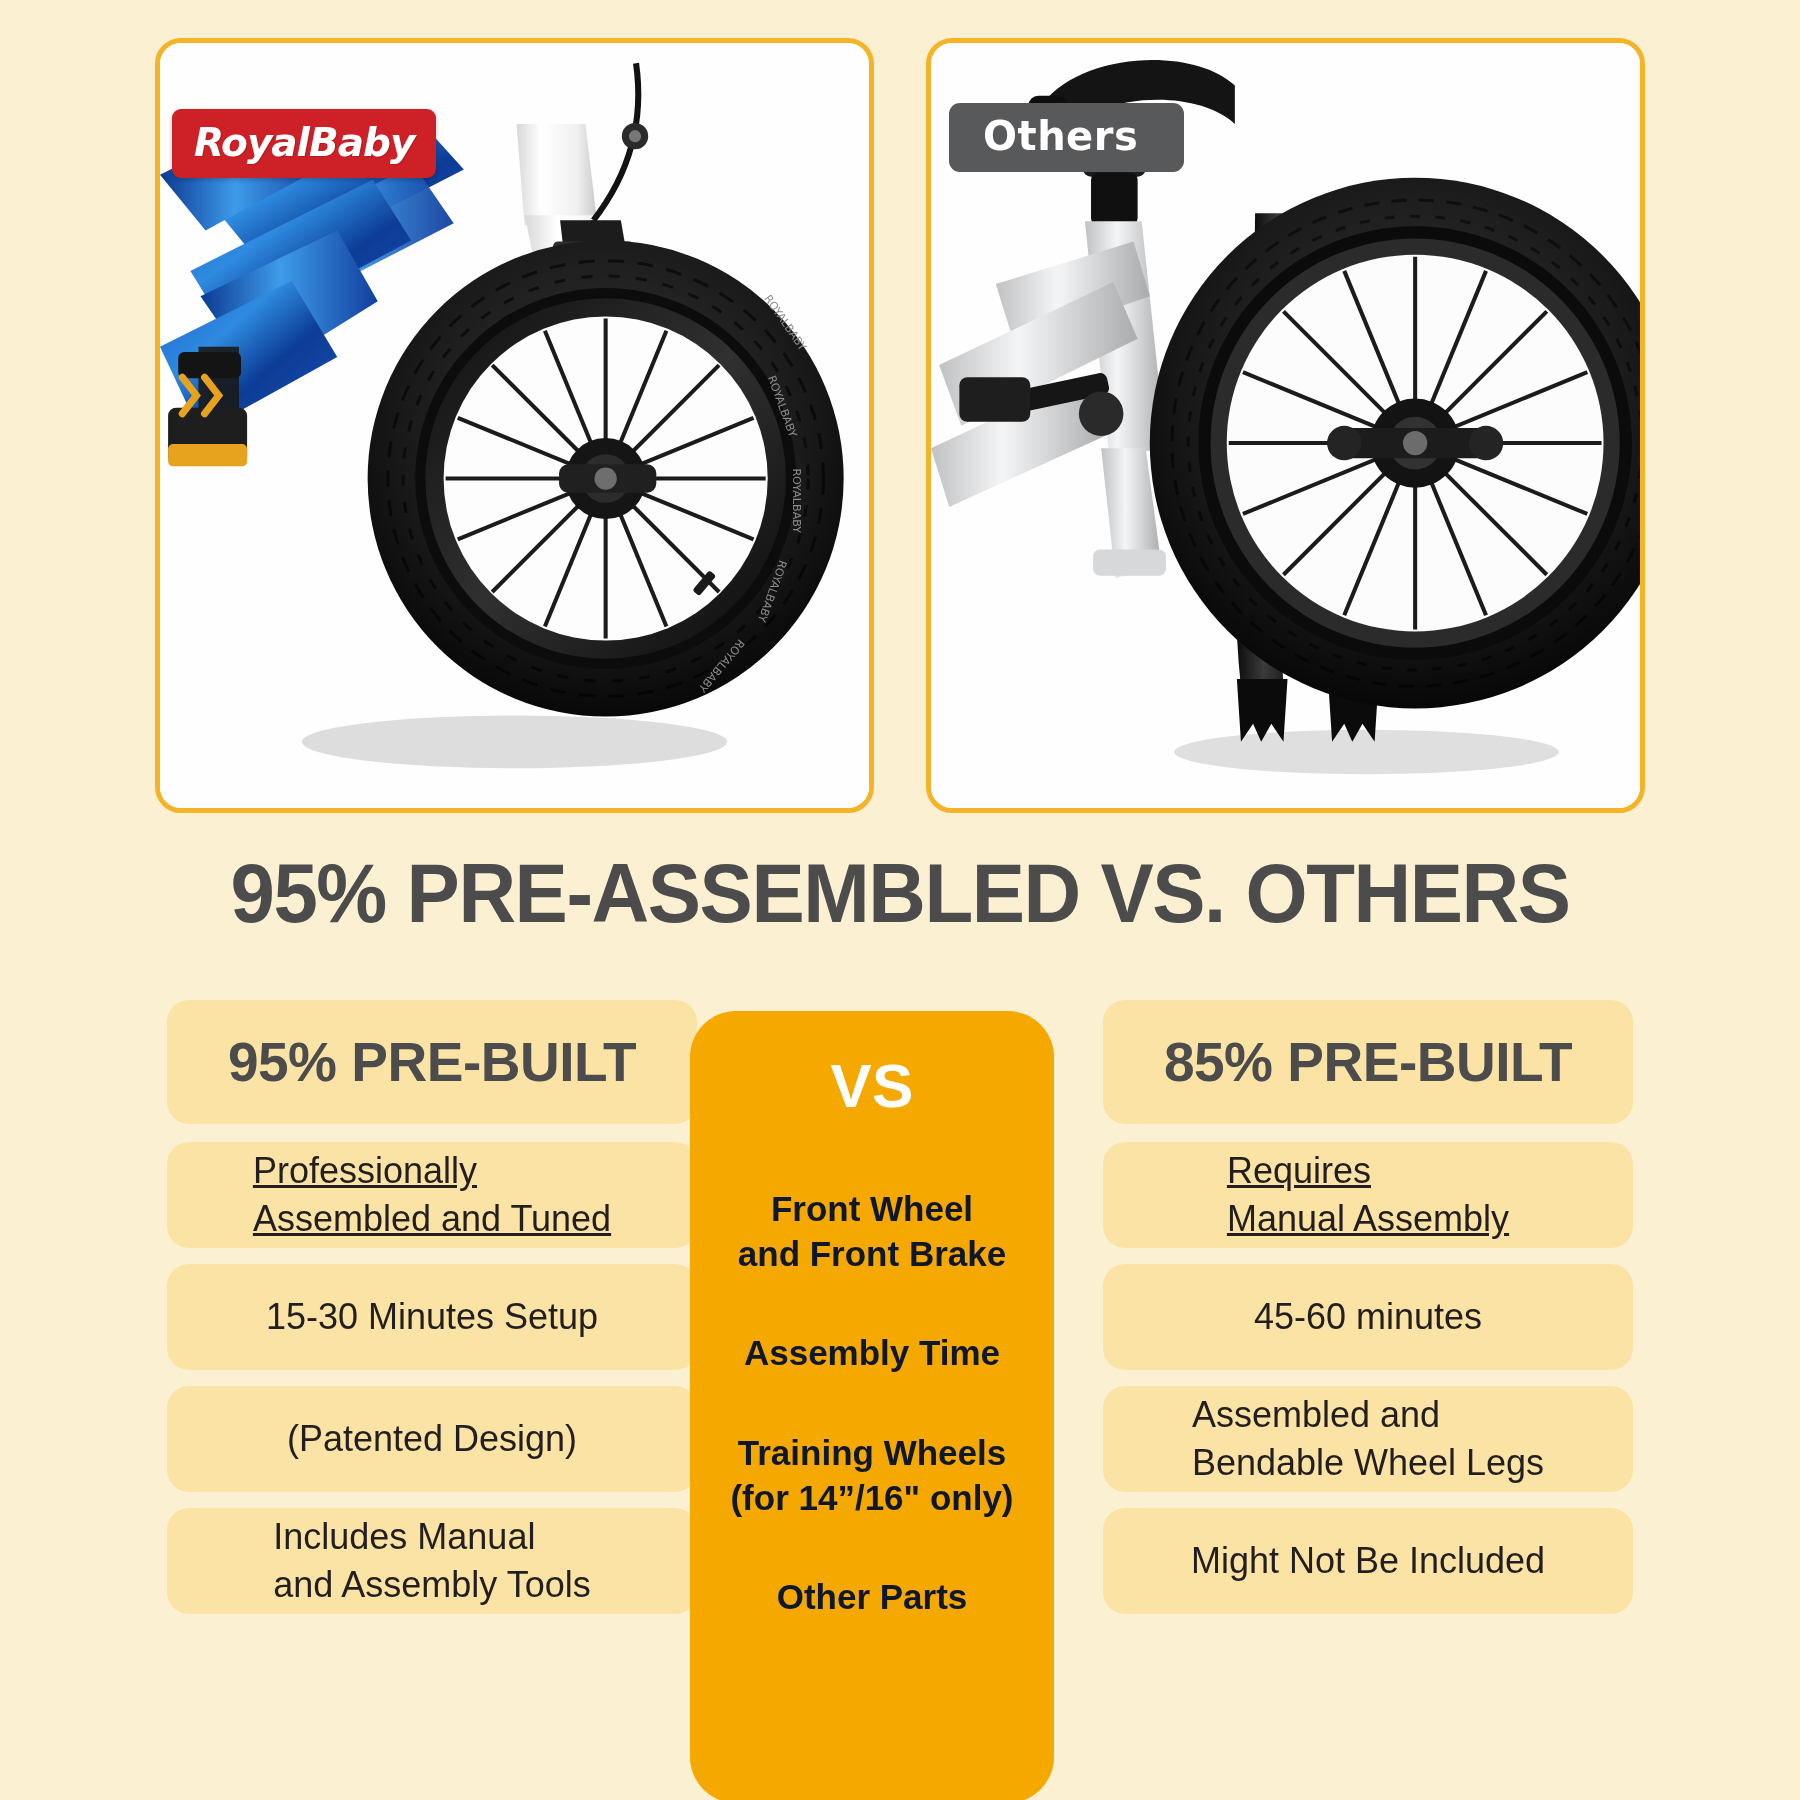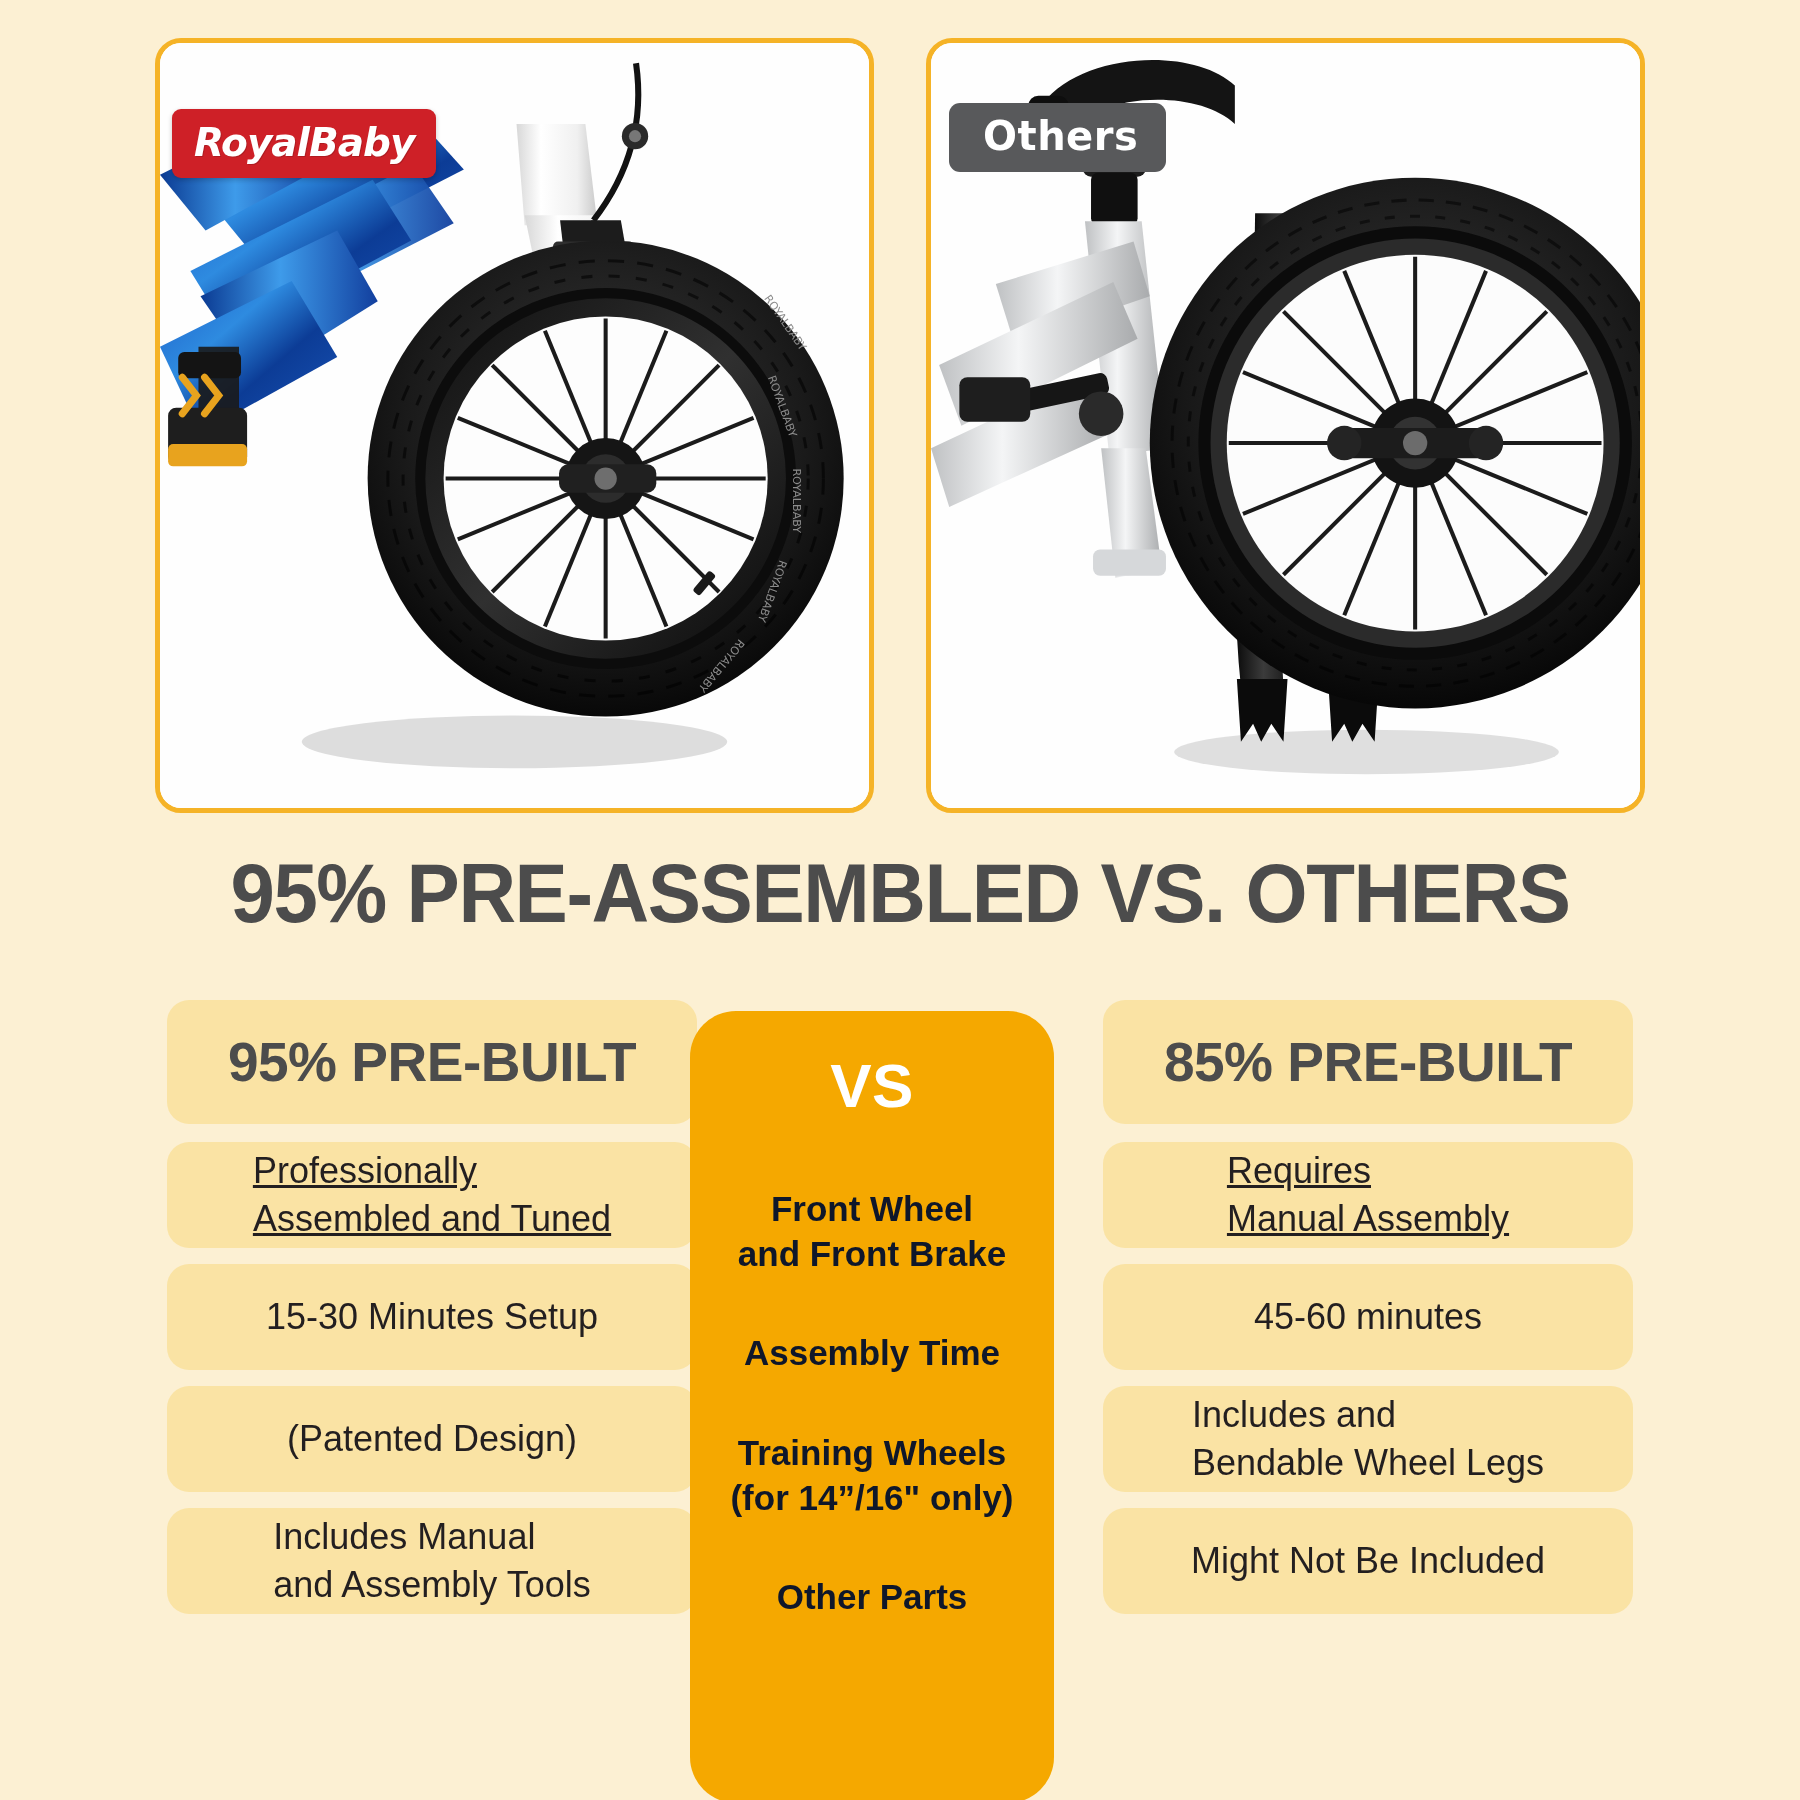--- a/index.html
+++ b/index.html
@@ -70,21 +70,21 @@
     text-shadow: 1px 1px 0 rgba(0,0,0,.15);
   }
 
   
   .others-badge {
     position: absolute;
     left: 18px;
     top: 60px;
     background: #58595B;
     border-radius: 11px;
-    padding: 10px 28px 13px 34px;
+    padding: 10px 46px 13px 34px;
     z-index: 40;
   }
   .others-badge span {
     color: #FFFFFF;
     font-size: 40px;
     font-weight: bold;
     letter-spacing: .5px;
     font-family: "DejaVu Sans", sans-serif;
   }
 
@@ -455,21 +455,21 @@
       </div>
 
       <div class="cell body">
         <div>
           <div>45-60 minutes</div>
         </div>
       </div>
 
       <div class="cell body">
         <div>
-          <div>Includes and</div>
+          <div>Assembled and</div>
           <div>Bendable Wheel Legs</div>
         </div>
       </div>
 
       <div class="cell body">
         <div>
           <div>Might Not Be Included</div>
         </div>
       </div>
     </div>

